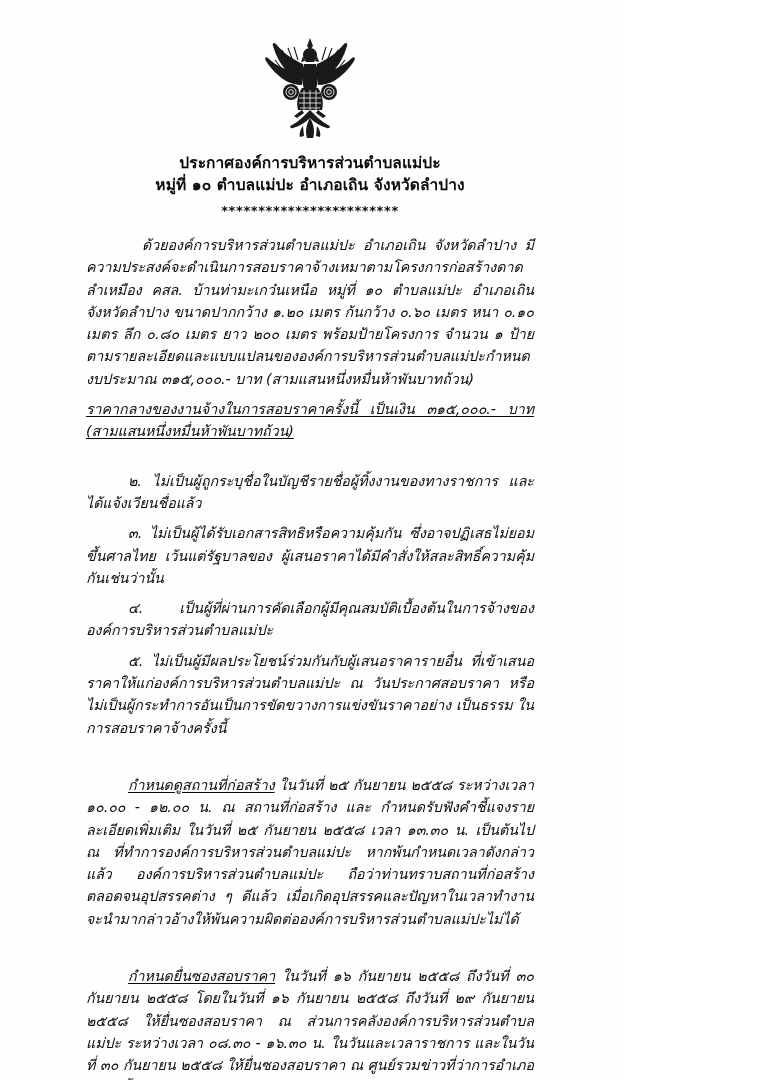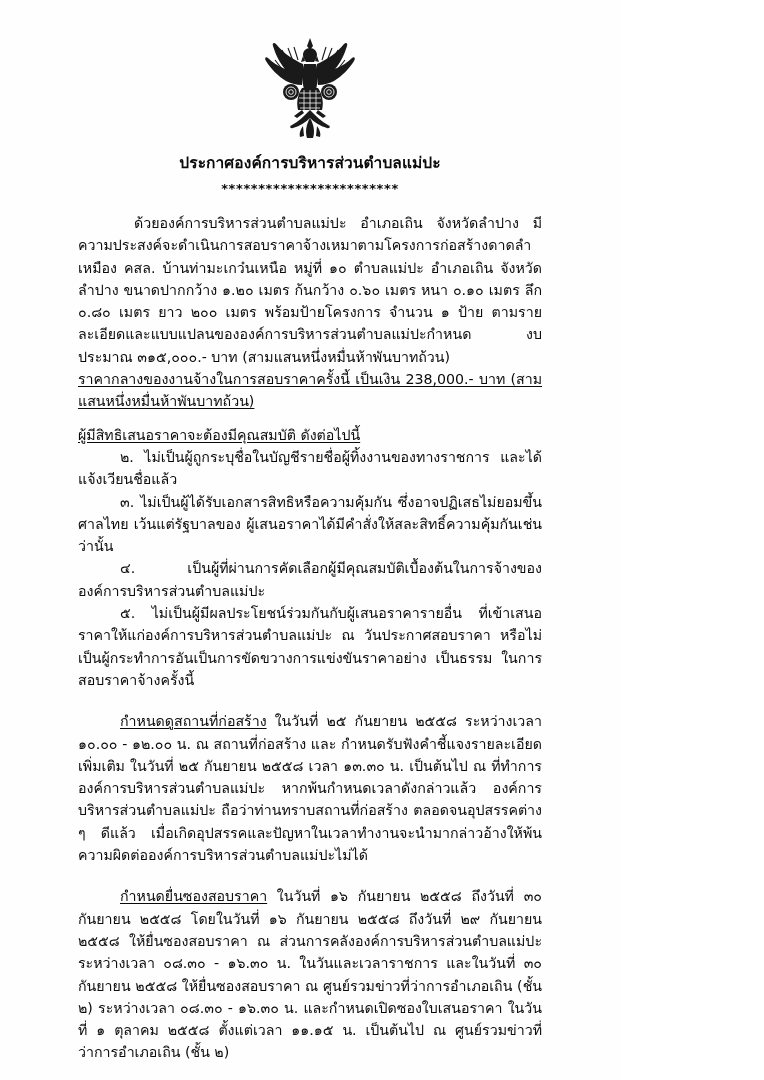--- a/index.html
+++ b/index.html
@@ -59,22 +59,23 @@
 
   
   .body {
     margin: 14px 78px 0 78px;
     font-size: 14.2px;
     line-height: 22.3px;
     text-align: justify;
     text-justify: inter-word;
   }
   .para {
-    margin: 0;
+    margin: 8px;
     text-indent: 0;
+    font-style: italic;
   }
   .para.indent {
     text-indent: 56px;
   }
   .para.indent-sm {
     text-indent: 42px;
   }
   .gap {
     height: 19px;
   }
@@ -145,36 +146,34 @@
         <path d="M44 80 l-8 6 l3 2 l7 -5 z M60 80 l8 6 l-3 2 l-7 -5 z"></path>
 
         <path d="M52 88 C48 95 47 102 49 108 L55 108 C57 102 56 95 52 88 Z"></path>
         <path d="M45 96 C42 100 41 104 42 107 l4 -1 z M59 96 c3 4 4 8 3 11 l-4 -1 z"></path>
       </g>
     </svg>
   </div>
 
   <div class="header">
     <div class="hline">ประกาศองค์การบริหารส่วนตำบลแม่ปะ</div>
+    <div class="hline">หมู่ที่ ๑๐  ตำบลแม่ปะ  อำเภอเถิน  จังหวัดลำปาง</div>
     <div class="asterisks">************************</div>
   </div>
 
   <div class="body">
 
     <p class="para indent">ด้วยองค์การบริหารส่วนตำบลแม่ปะ อำเภอเถิน จังหวัดลำปาง  มีความประสงค์จะดำเนินการสอบราคาจ้างเหมาตามโครงการก่อสร้างดาดลำเหมือง  คสล.  บ้านท่ามะเกว๋นเหนือ  หมู่ที่ ๑๐   ตำบลแม่ปะ  อำเภอเถิน  จังหวัดลำปาง  ขนาดปากกว้าง ๑.๒๐ เมตร  ก้นกว้าง ๐.๖๐ เมตร  หนา ๐.๑๐ เมตร  ลึก ๐.๘๐  เมตร  ยาว ๒๐๐ เมตร  พร้อมป้ายโครงการ  จำนวน  ๑  ป้าย  ตามรายละเอียดและแบบแปลนขององค์การบริหารส่วนตำบลแม่ปะกำหนด  งบประมาณ  ๓๑๕,๐๐๐.- บาท  (สามแสนหนึ่งหมื่นห้าพันบาทถ้วน)</p>
 
     <p class="para">
-      <span class="ul-full">ราคากลางของงานจ้างในการสอบราคาครั้งนี้  เป็นเงิน 238,000.- บาท  (สามแสนหนึ่งหมื่นห้าพันบาทถ้วน)</span>
+      <span class="ul-full">ราคากลางของงานจ้างในการสอบราคาครั้งนี้  เป็นเงิน ๓๑๕,๐๐๐.- บาท  (สามแสนหนึ่งหมื่นห้าพันบาทถ้วน)</span>
     </p>
 
     <div class="gap-sm"></div>
 
-    <p class="para">
-      <span class="u">ผู้มีสิทธิเสนอราคาจะต้องมีคุณสมบัติ ดังต่อไปนี้</span>
-    </p>
 
     <p class="para indent-sm">๒. ไม่เป็นผู้ถูกระบุชื่อในบัญชีรายชื่อผู้ทิ้งงานของทางราชการ    และได้แจ้งเวียนชื่อแล้ว</p>
     <p class="para indent-sm">๓. ไม่เป็นผู้ได้รับเอกสารสิทธิหรือความคุ้มกัน ซึ่งอาจปฏิเสธไม่ยอมขึ้นศาลไทย เว้นแต่รัฐบาลของ    ผู้เสนอราคาได้มีคำสั่งให้สละสิทธิ์ความคุ้มกันเช่นว่านั้น</p>
     <p class="para indent-sm">๔. เป็นผู้ที่ผ่านการคัดเลือกผู้มีคุณสมบัติเบื้องต้นในการจ้างขององค์การบริหารส่วนตำบลแม่ปะ</p>
     <p class="para indent-sm">๕. ไม่เป็นผู้มีผลประโยชน์ร่วมกันกับผู้เสนอราคารายอื่น ที่เข้าเสนอราคาให้แก่องค์การบริหารส่วนตำบลแม่ปะ  ณ  วันประกาศสอบราคา  หรือไม่เป็นผู้กระทำการอันเป็นการขัดขวางการแข่งขันราคาอย่าง    เป็นธรรม  ในการสอบราคาจ้างครั้งนี้</p>
 
     <div class="gap"></div>
 
     <p class="para indent-sm">
       <span class="u">กำหนดดูสถานที่ก่อสร้าง</span><span>  ในวันที่ ๒๕  กันยายน ๒๕๕๘   ระหว่างเวลา ๑๐.๐๐  -  ๑๒.๐๐   น.   ณ สถานที่ก่อสร้าง และ กำหนดรับฟังคำชี้แจงรายละเอียดเพิ่มเติม ในวันที่ ๒๕  กันยายน ๒๕๕๘ เวลา ๑๓.๓๐ น. เป็นต้นไป  ณ  ที่ทำการองค์การบริหารส่วนตำบลแม่ปะ หากพ้นกำหนดเวลาดังกล่าวแล้ว  องค์การบริหารส่วนตำบลแม่ปะ  ถือว่าท่านทราบสถานที่ก่อสร้าง   ตลอดจนอุปสรรคต่าง ๆ ดีแล้ว  เมื่อเกิดอุปสรรคและปัญหาในเวลาทำงานจะนำมากล่าวอ้างให้พ้นความผิดต่อองค์การบริหารส่วนตำบลแม่ปะไม่ได้</span>

